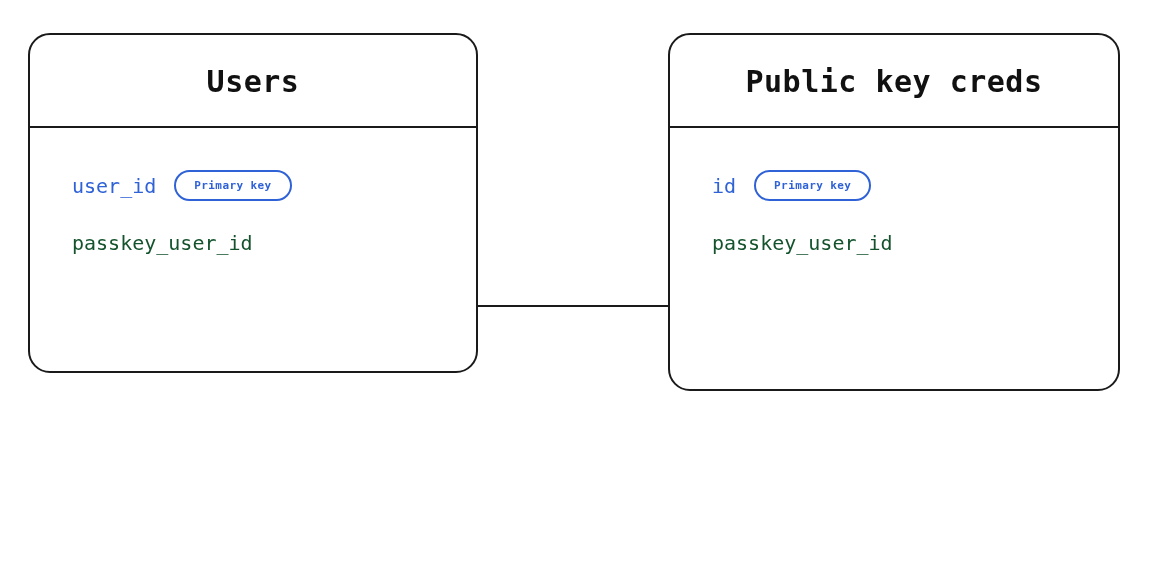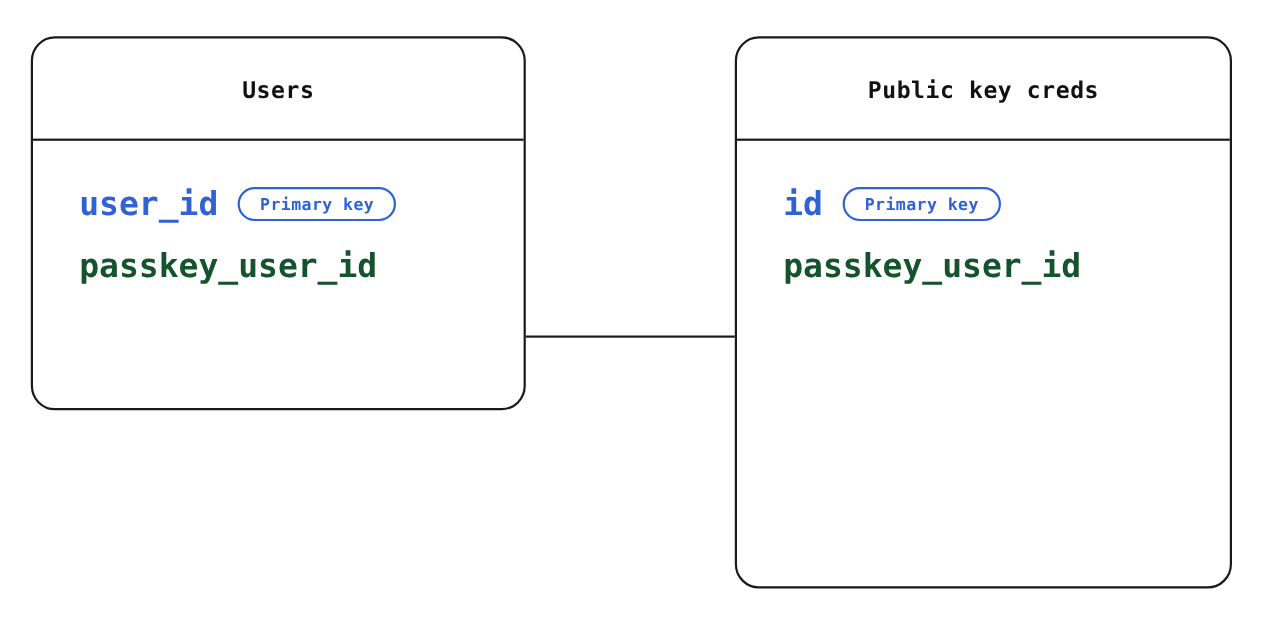--- a/index.html
+++ b/index.html
@@ -32,21 +32,21 @@
   .entity-header {
     position: relative;
     height: 93px;
     display: flex;
     align-items: center;
     justify-content: center;
   }
 
   .entity-title {
     font-family: "DejaVu Sans Mono", "Liberation Mono", monospace;
-    font-size: 21px;
+    font-size: 30px;
     font-weight: bold;
     color: #111111;
     letter-spacing: 0.5px;
     white-space: nowrap;
   }
 
   .entity-divider {
     position: absolute;
     left: 0;
     right: 0;
@@ -62,44 +62,43 @@
   }
 
   .field-row {
     display: flex;
     align-items: center;
     height: 57px;
   }
 
   .field-name {
     font-family: "DejaVu Sans Mono", "Liberation Mono", monospace;
-    font-size: 30px;
+    font-size: 20px;
     color: #111111;
     white-space: nowrap;
     line-height: 1;
-    font-weight: bold;
   }
 
   .field-row.is-pk .field-name { color: #2F62D6; }
   .field-row.is-fk .field-name { color: #14532d; }
 
   
   .pk-badge {
     margin-left: 18px;
     display: inline-flex;
     align-items: center;
     justify-content: center;
     box-sizing: border-box;
     height: 31px;
     padding: 0 18px;
     border: 2px solid #2F62D6;
     border-radius: 999px;
     background: transparent;
     font-family: "DejaVu Sans Mono", "Liberation Mono", monospace;
-    font-size: 15px;
+    font-size: 11px;
     font-weight: bold;
     color: #2F62D6;
     letter-spacing: 0.4px;
     white-space: nowrap;
   }
 
   
   .connector {
     position: absolute;
     background: #1a1a1a;
@@ -125,21 +124,21 @@
       </div>
 
 
       <div class="field-row is-fk">
         <span class="field-name">passkey_user_id</span>
       </div>
 
     </div>
   </div>
 
-  <div class="entity" style="left:668px; top:33px; width:452px; height:502px;">
+  <div class="entity" style="left:668px; top:33px; width:452px; height:358px;">
     <div class="entity-header">
       <span class="entity-title">Public key creds</span>
       <div class="entity-divider"></div>
     </div>
     <div class="entity-fields">
 
       <div class="field-row is-pk">
         <span class="field-name">id</span>
         <span class="pk-badge">Primary key</span>
       </div>

